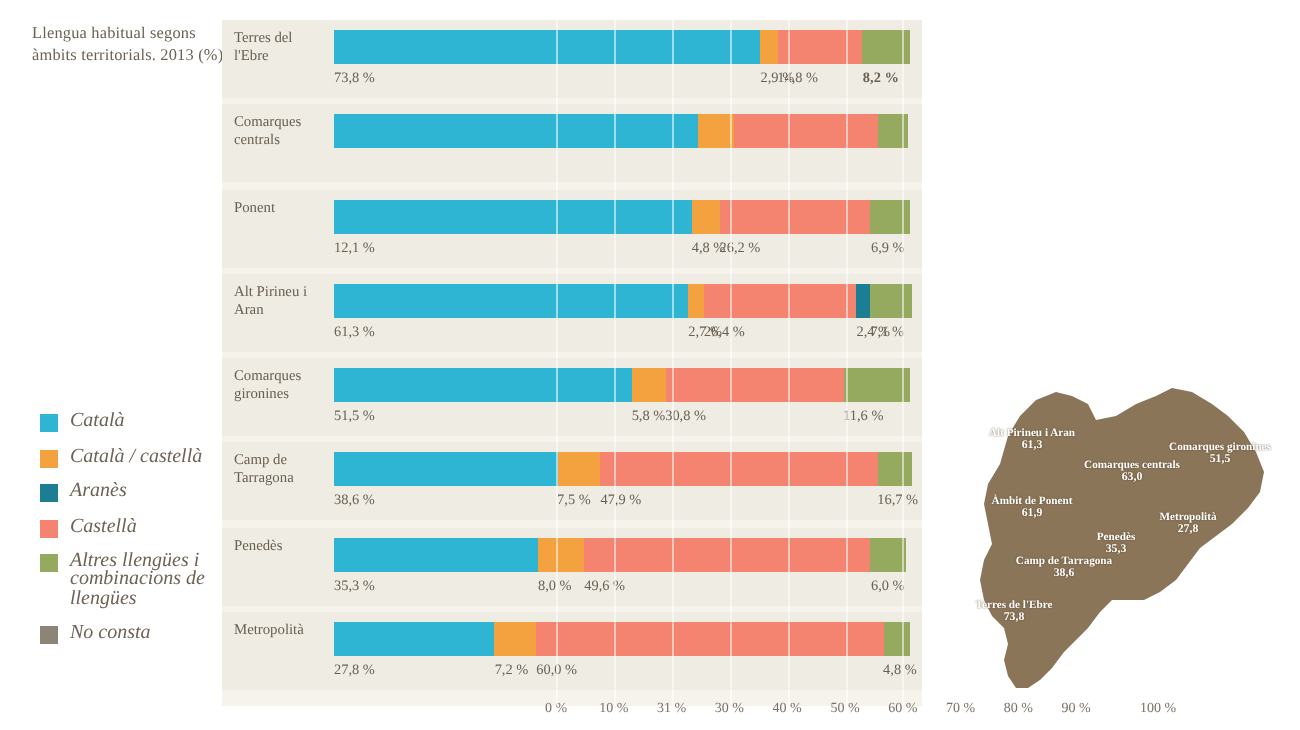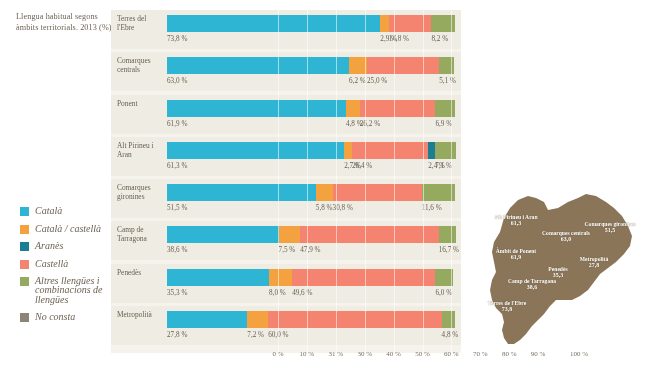--- a/index.html
+++ b/index.html
@@ -106,52 +106,46 @@
               <div class="seg" style="width: 213.282px; background: rgb(46, 181, 212);"></div>
               <div class="seg" style="width: 8.381px; background: rgb(243, 162, 63);"></div>
               <div class="seg" style="width: 42.772px; background: rgb(244, 131, 111);"></div>
               <div class="seg" style="width: 23.698px; background: rgb(149, 169, 95);"></div>
             </div>
           </div>
           <div class="vals">
             <div class="val" style="left: 0px;">73,8 %</div>
             <div class="val" style="left: 213.282px;">2,9 %</div>
             <div class="val" style="left: 221.663px;">14,8 %</div>
-            <div class="val" style="left: 264.435px;">8,2 %</div>
+            <div class="val" style="left: 264.435px; font-weight: bold;">8,2 %</div>
           </div>
         </div>
         <div class="row">
           <div class="rowlabel">Comarques centrals</div>
           <div class="track">
             <div class="bar">
               <div class="seg" style="width: 182.07px; background: rgb(46, 181, 212);"></div>
               <div class="seg" style="width: 17.918px; background: rgb(243, 162, 63);"></div>
               <div class="seg" style="width: 72.25px; background: rgb(244, 131, 111);"></div>
               <div class="seg" style="width: 14.739px; background: rgb(149, 169, 95);"></div>
             </div>
           </div>
-          <div class="vals">
-            <div class="val" style="left: 0px;">63,0 %</div>
-            <div class="val" style="left: 182.07px;">6,2 %</div>
-            <div class="val" style="left: 199.988px;">25,0 %</div>
-            <div class="val" style="left: 272.238px;">5,1 %</div>
-          </div>
         </div>
         <div class="row">
           <div class="rowlabel">Ponent</div>
           <div class="track">
             <div class="bar">
               <div class="seg" style="width: 178.891px; background: rgb(46, 181, 212);"></div>
               <div class="seg" style="width: 13.872px; background: rgb(243, 162, 63);"></div>
               <div class="seg" style="width: 75.718px; background: rgb(244, 131, 111);"></div>
               <div class="seg" style="width: 19.941px; background: rgb(149, 169, 95);"></div>
             </div>
           </div>
           <div class="vals">
-            <div class="val" style="left: 0px;">61,9 %</div>
+            <div class="val" style="left: 0px;">12,1 %</div>
             <div class="val" style="left: 178.891px;">4,8 %</div>
             <div class="val" style="left: 192.763px; text-align: center;">26,2 %</div>
             <div class="val" style="left: 268.481px;">6,9 %</div>
           </div>
         </div>
         <div class="row">
           <div class="rowlabel">Alt Pirineu i Aran</div>
           <div class="track">
             <div class="bar">
               <div class="seg" style="width: 177.157px; background: rgb(46, 181, 212);"></div>

